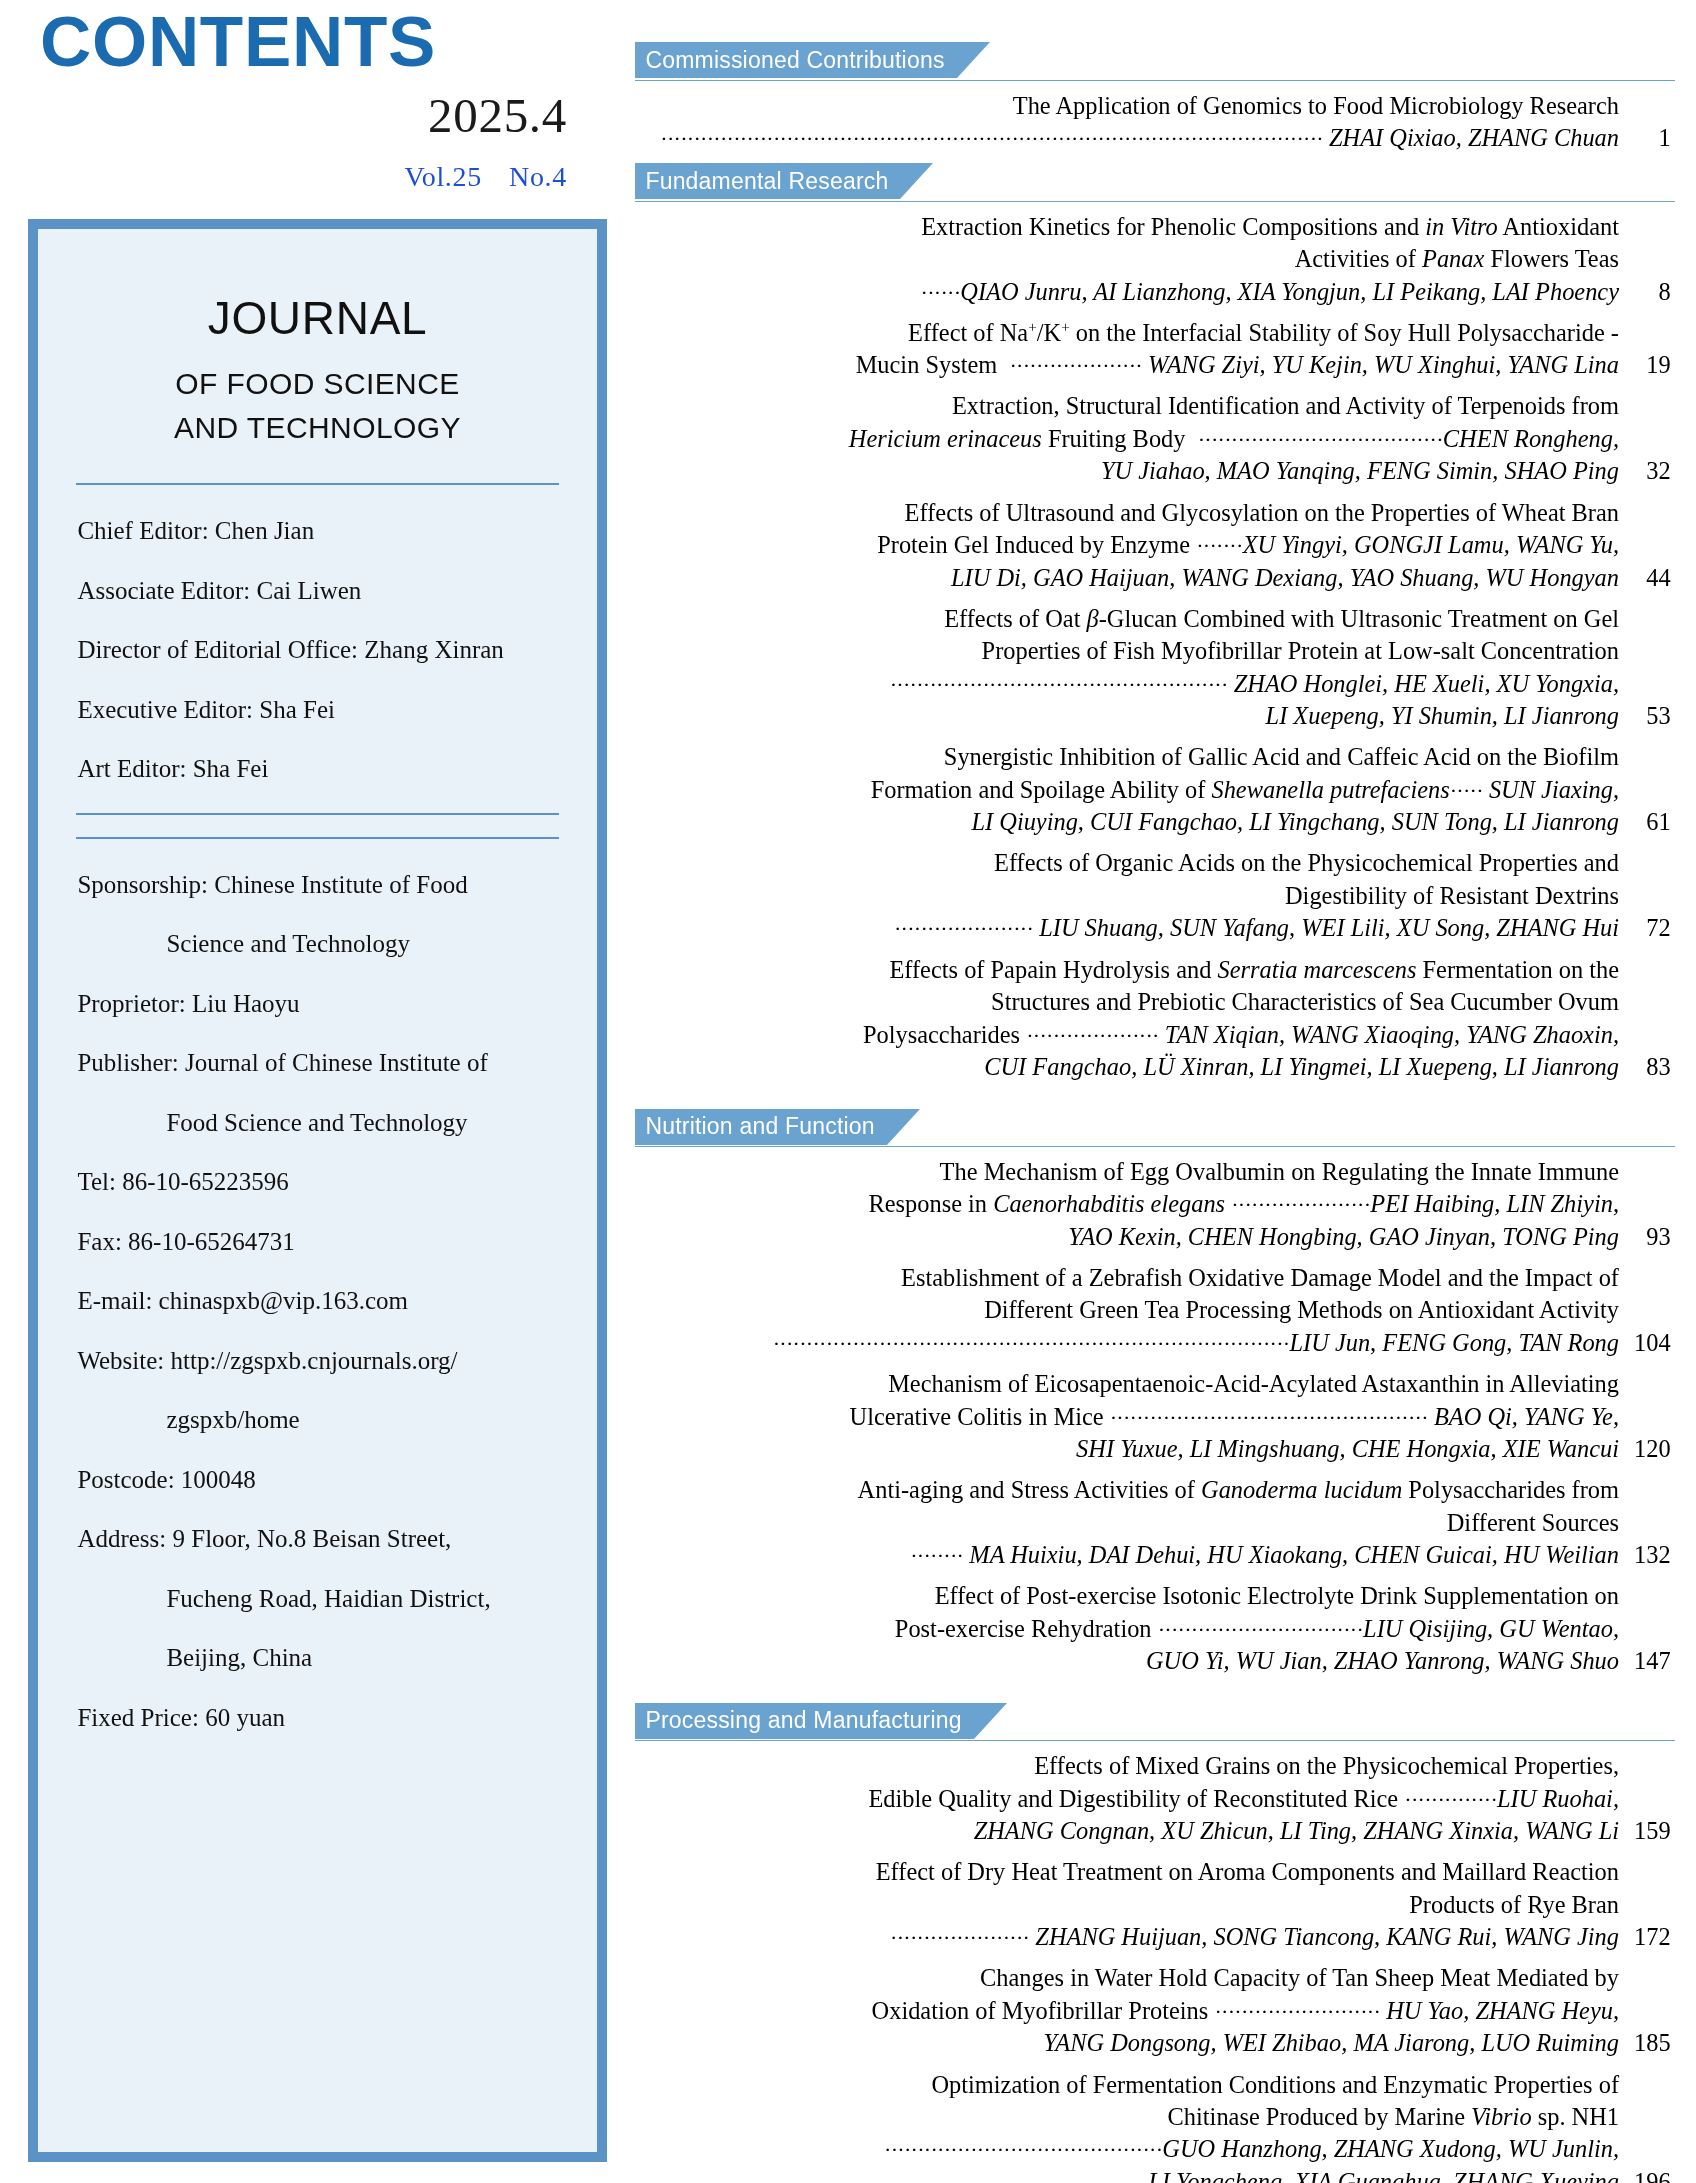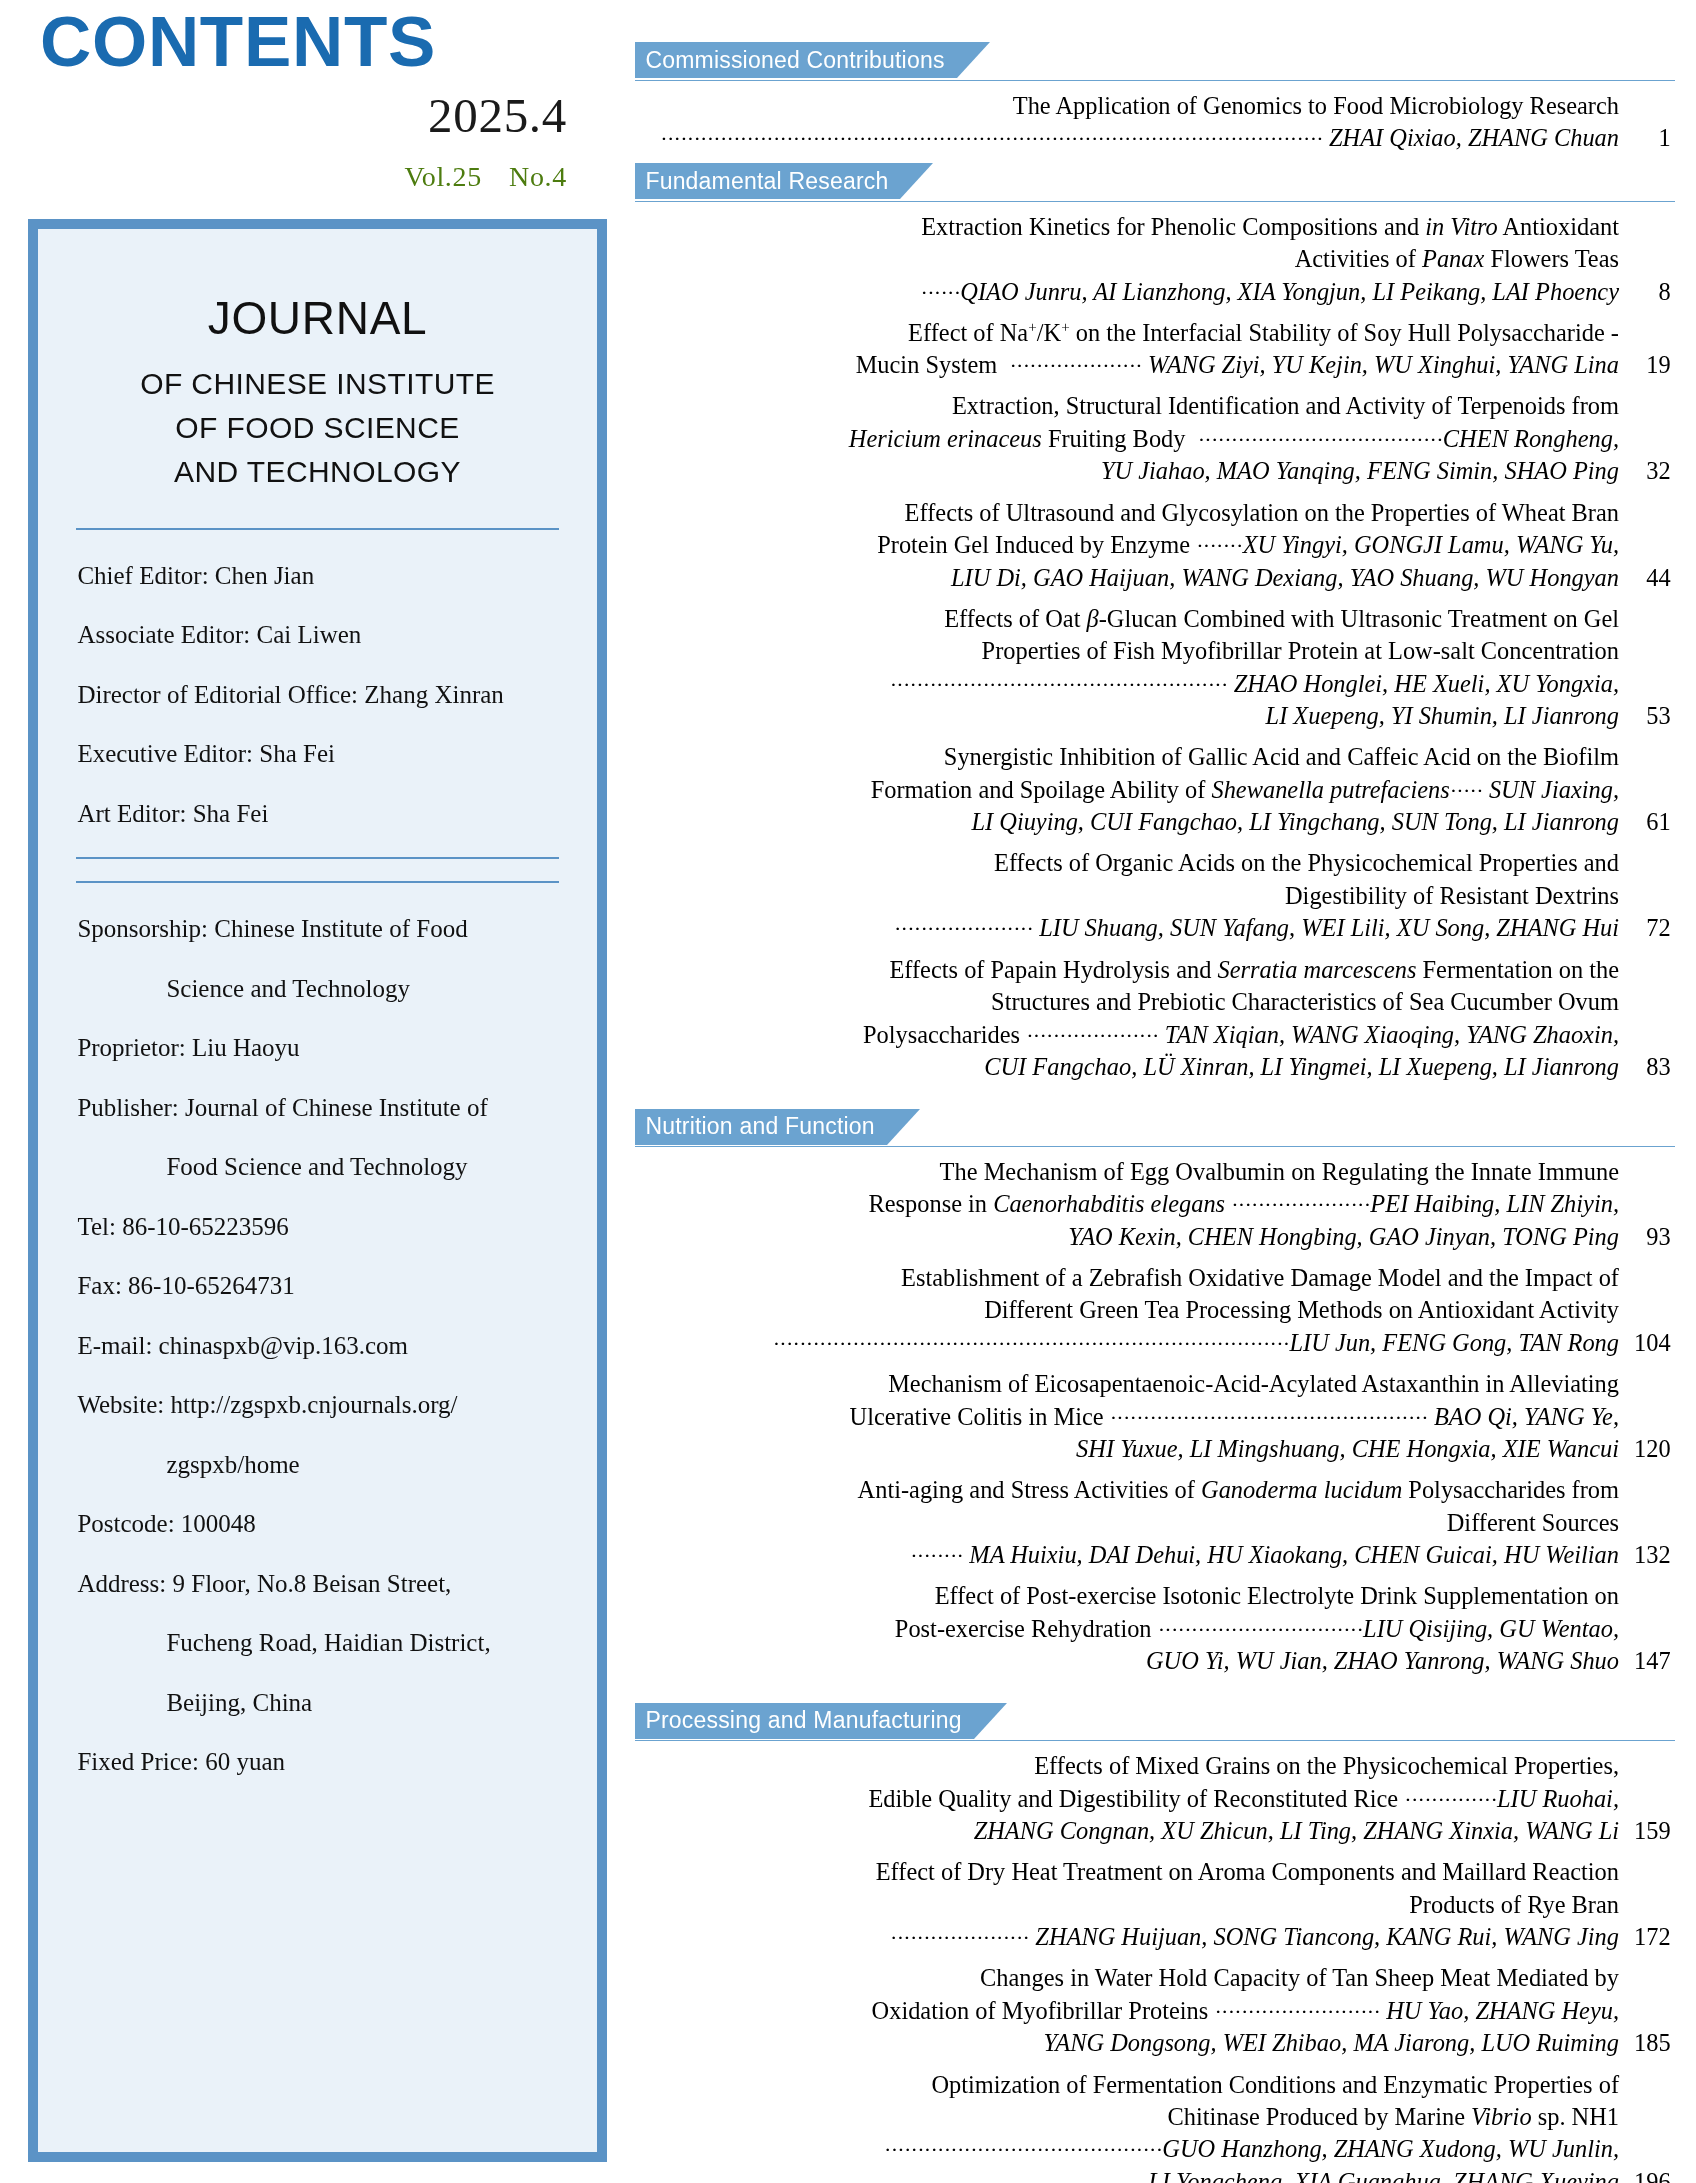--- a/index.html
+++ b/index.html
@@ -42,21 +42,21 @@
     font-family: "Liberation Serif", serif;
     font-size: 49px;
     color: #1a1a1a;
     text-align: right;
     margin: 10.4px 53px 0 0;
     letter-spacing: 0.7px;
   }
   .volline {
     font-family: "Liberation Serif", serif;
     font-size: 28px;
-    color: #4d7c0f;
+    color: #1d4ed8;
     text-align: right;
     margin: 16.3px 53px 0 0;
     letter-spacing: 0.7px;
   }
   .vol-gap { display: inline-block; width: 27px; }
 
   .blue-panel {
     position: absolute;
     left: 28px;
     top: 219px;
@@ -209,21 +209,20 @@
     <div class="contents-title">CONTENTS</div>
     <div class="year">2025.4</div>
     <div class="volline">
       <span>Vol.25</span><span class="vol-gap"></span><span>No.4</span>
     </div>
 
     <div class="blue-panel">
       <div class="blue-panel-inner">
         <div class="journal-name">JOURNAL</div>
         <div class="journal-sub">
-          <div>OF CHINESE INSTITUTE</div>
           <div>OF FOOD SCIENCE</div>
           <div>AND TECHNOLOGY</div>
         </div>
 
         <hr class="rule">
 
         <div class="meta-block">
           <div class="meta-line">Chief Editor: Chen Jian</div>
           <div class="meta-line">Associate Editor: Cai Liwen</div>
           <div class="meta-line">Director of Editorial Office: Zhang Xinran</div>

